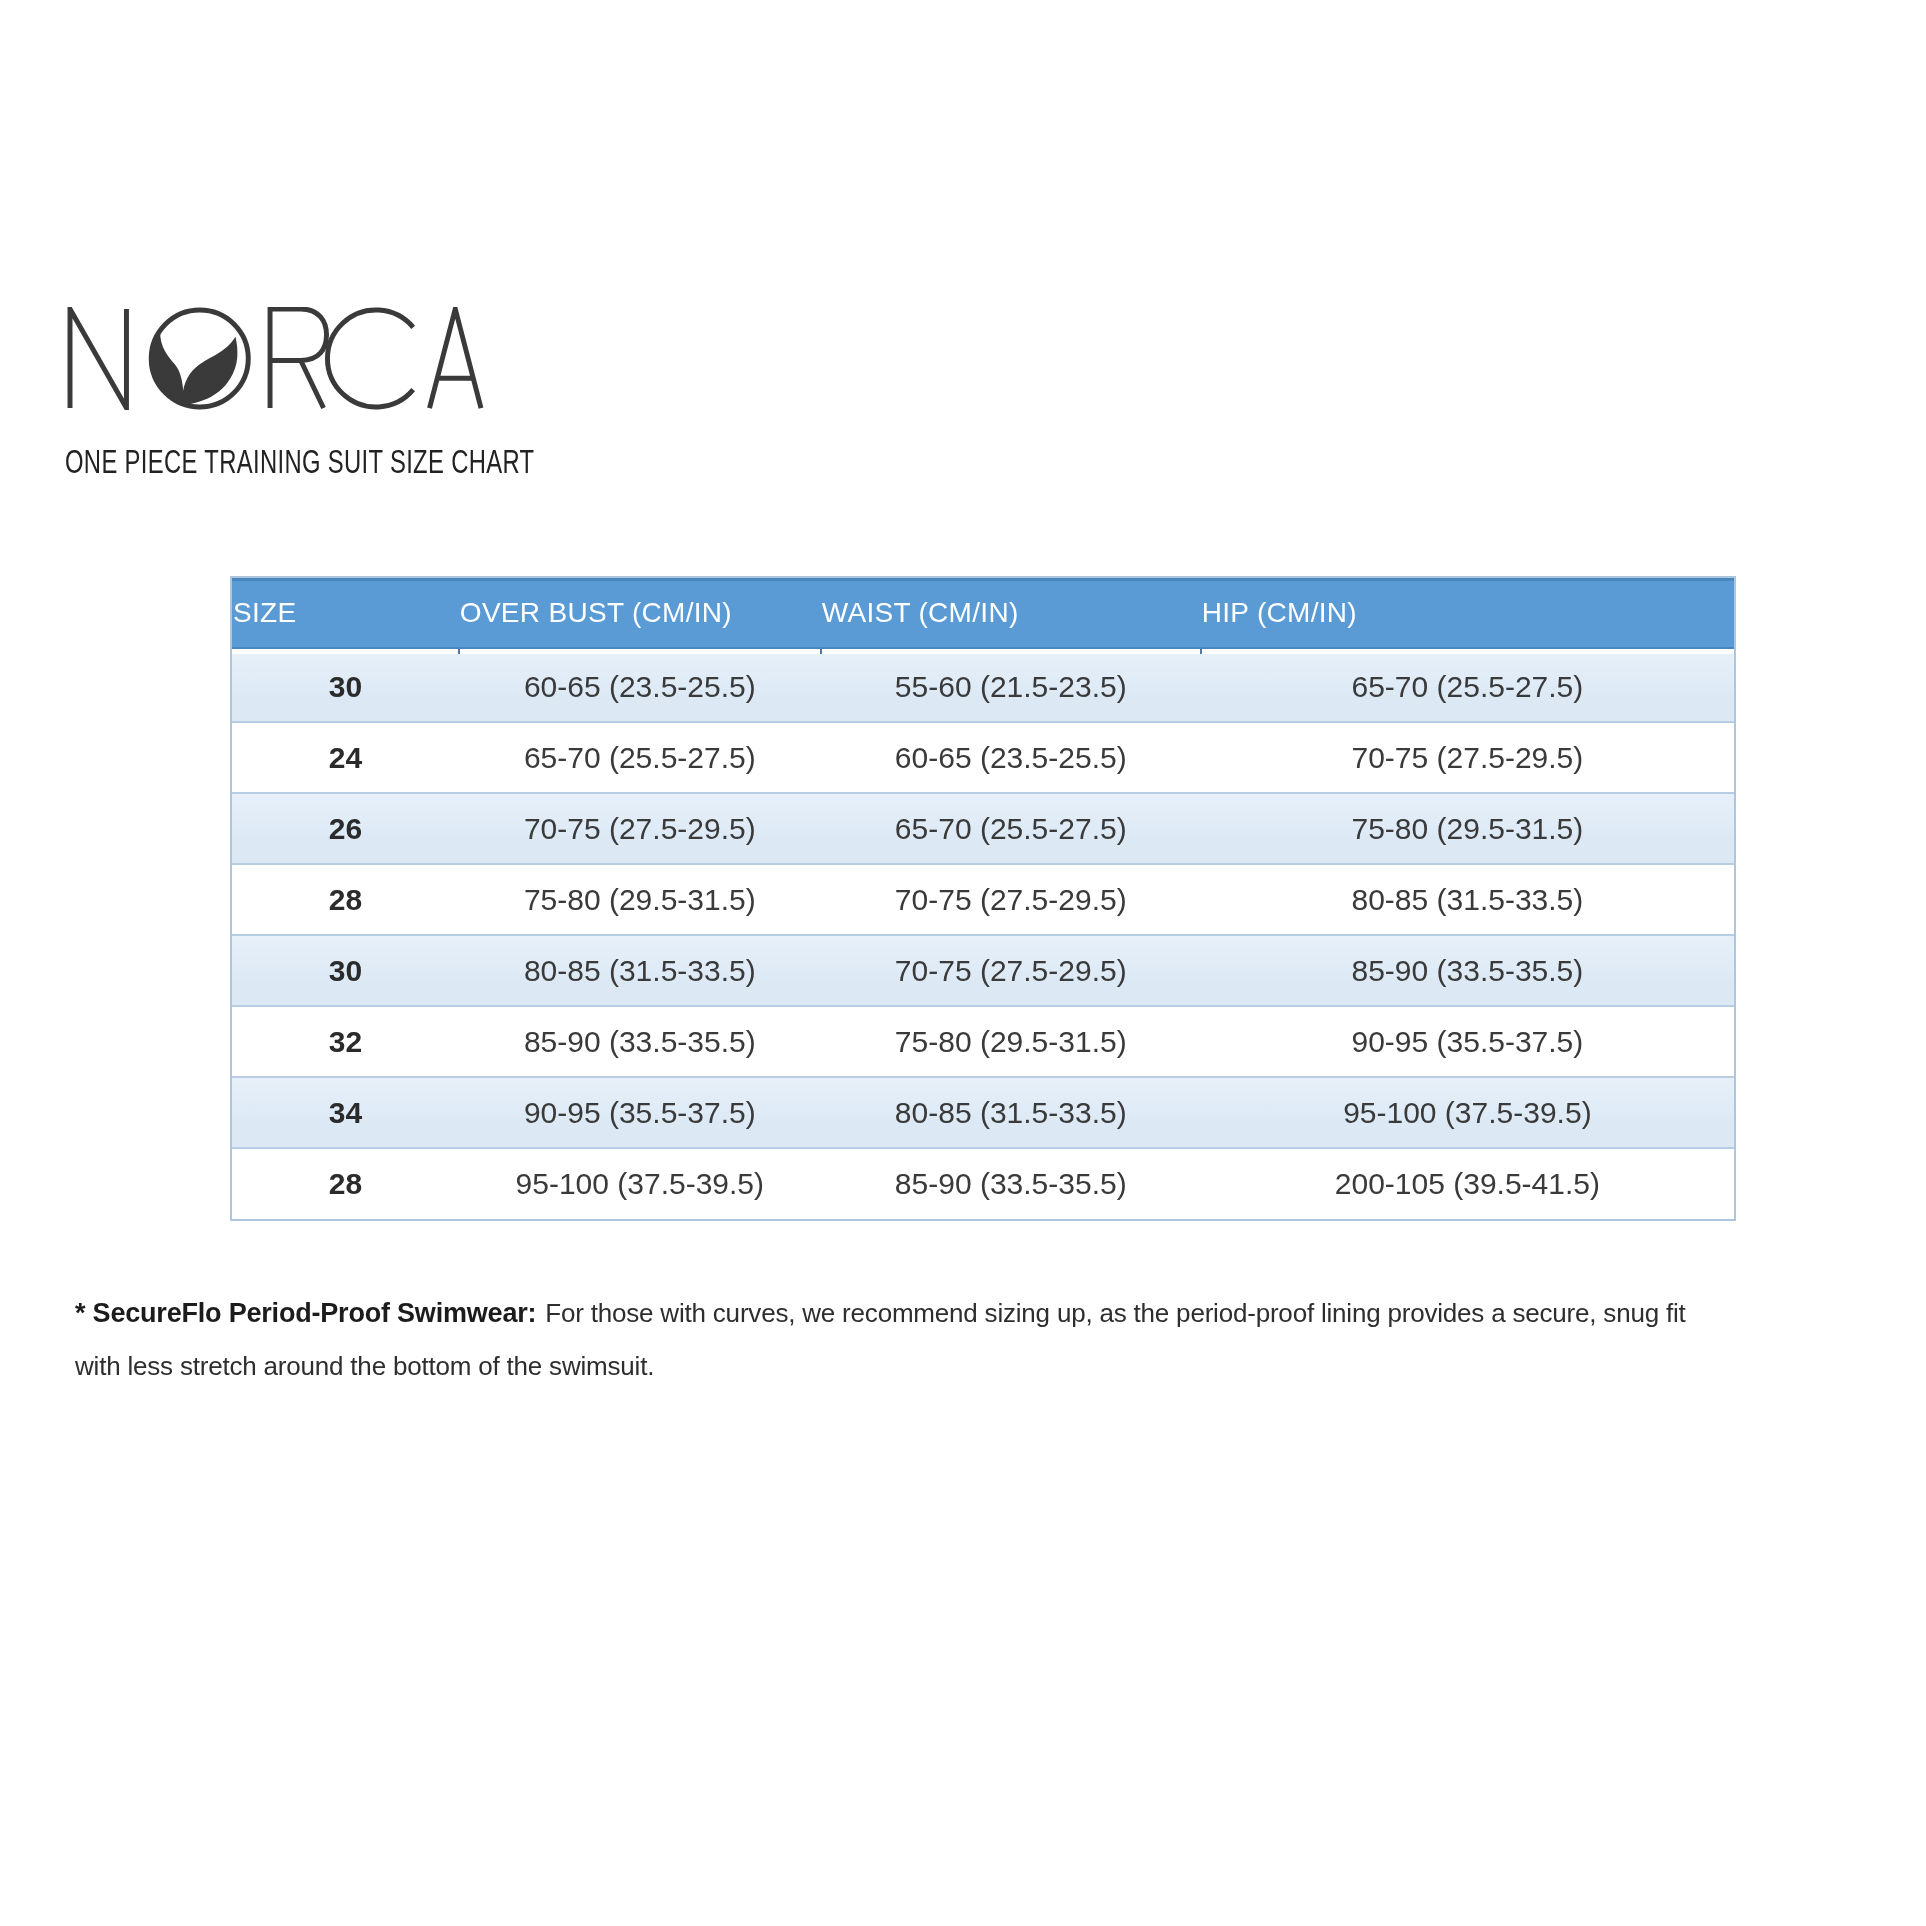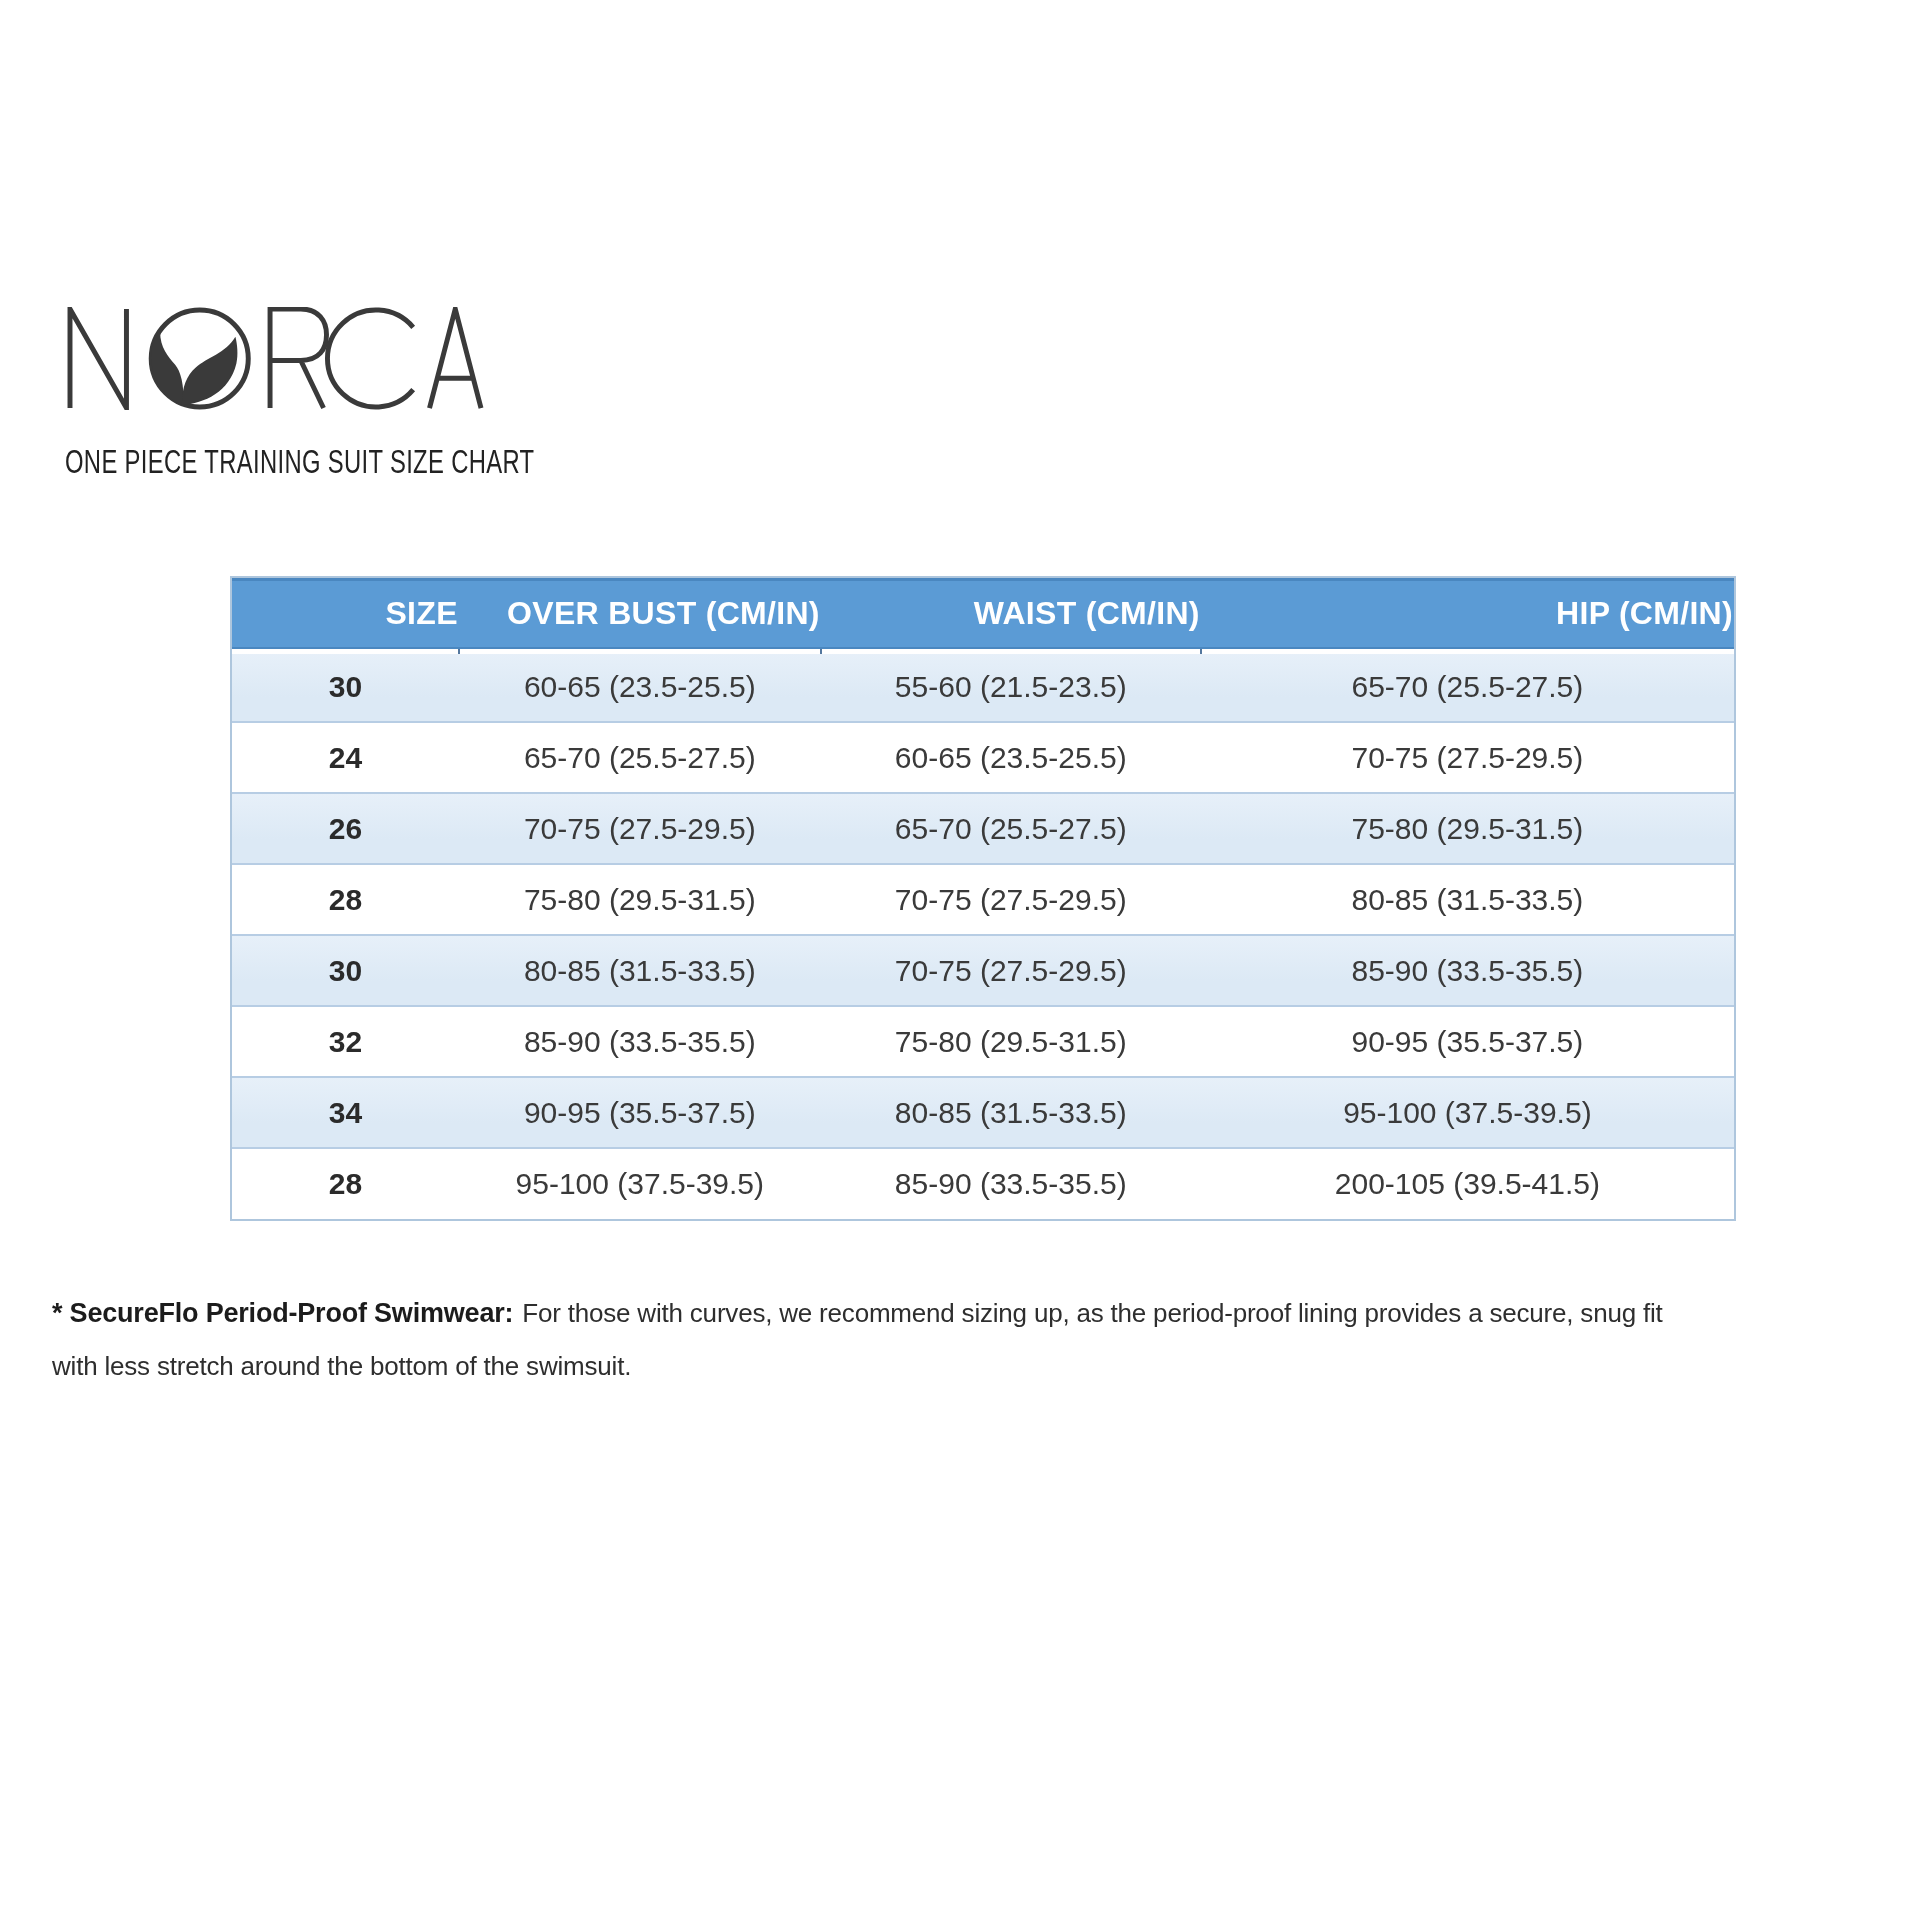--- a/index.html
+++ b/index.html
@@ -44,22 +44,22 @@
   }
   table.size-table{
     width:100%;
     border-collapse:collapse;
     table-layout:fixed;
   }
   .size-table th{
     height:73px;
     background:var(--header-bg);
     color:var(--header-text);
-    font-size:32px;font-weight:bold;
-    text-align:right;vertical-align:middle;
+    font-size:28px;font-weight:normal;
+    text-align:left;vertical-align:middle;
     border-bottom:5px solid #ffffff;
     box-shadow:inset 0 3px 0 var(--header-edge), inset 0 -2px 0 var(--header-edge);
     position:relative;
     letter-spacing:0.3px;
   }
   .size-table th:not(:last-child)::after{
     content:"";
     position:absolute;right:-1px;bottom:-5px;
     width:2px;height:5px;background:#53779e;
   }
@@ -71,21 +71,21 @@
     border-top:2px solid var(--row-border);
   }
   .size-table tbody tr:first-child td{border-top:none;}
   .size-table tbody tr:nth-child(odd){
     background:linear-gradient(180deg,#e7f0f9 0%, var(--row-alt-bg) 65%);
   }
   .size-table tbody tr:nth-child(even){background:var(--row-bg);}
   .size-table td:first-child{font-weight:bold;color:#2b2b2b;}
   
   .footnote{
-    position:absolute;left:52px;top:1287px;width:1841px;
+    position:absolute;left:75px;top:1287px;width:1841px;
     font-size:26px;color:#2e2e2e;margin:0;
     letter-spacing:-0.2px;
   }
   .fn-line{display:block;white-space:nowrap;line-height:53px;}
   .footnote strong{color:#1c1c1c;margin-right:9px;font-size:27px;}
 </style>
 </head>
 <body style="background: rgb(255, 255, 255);">
 
 <div class="page">

